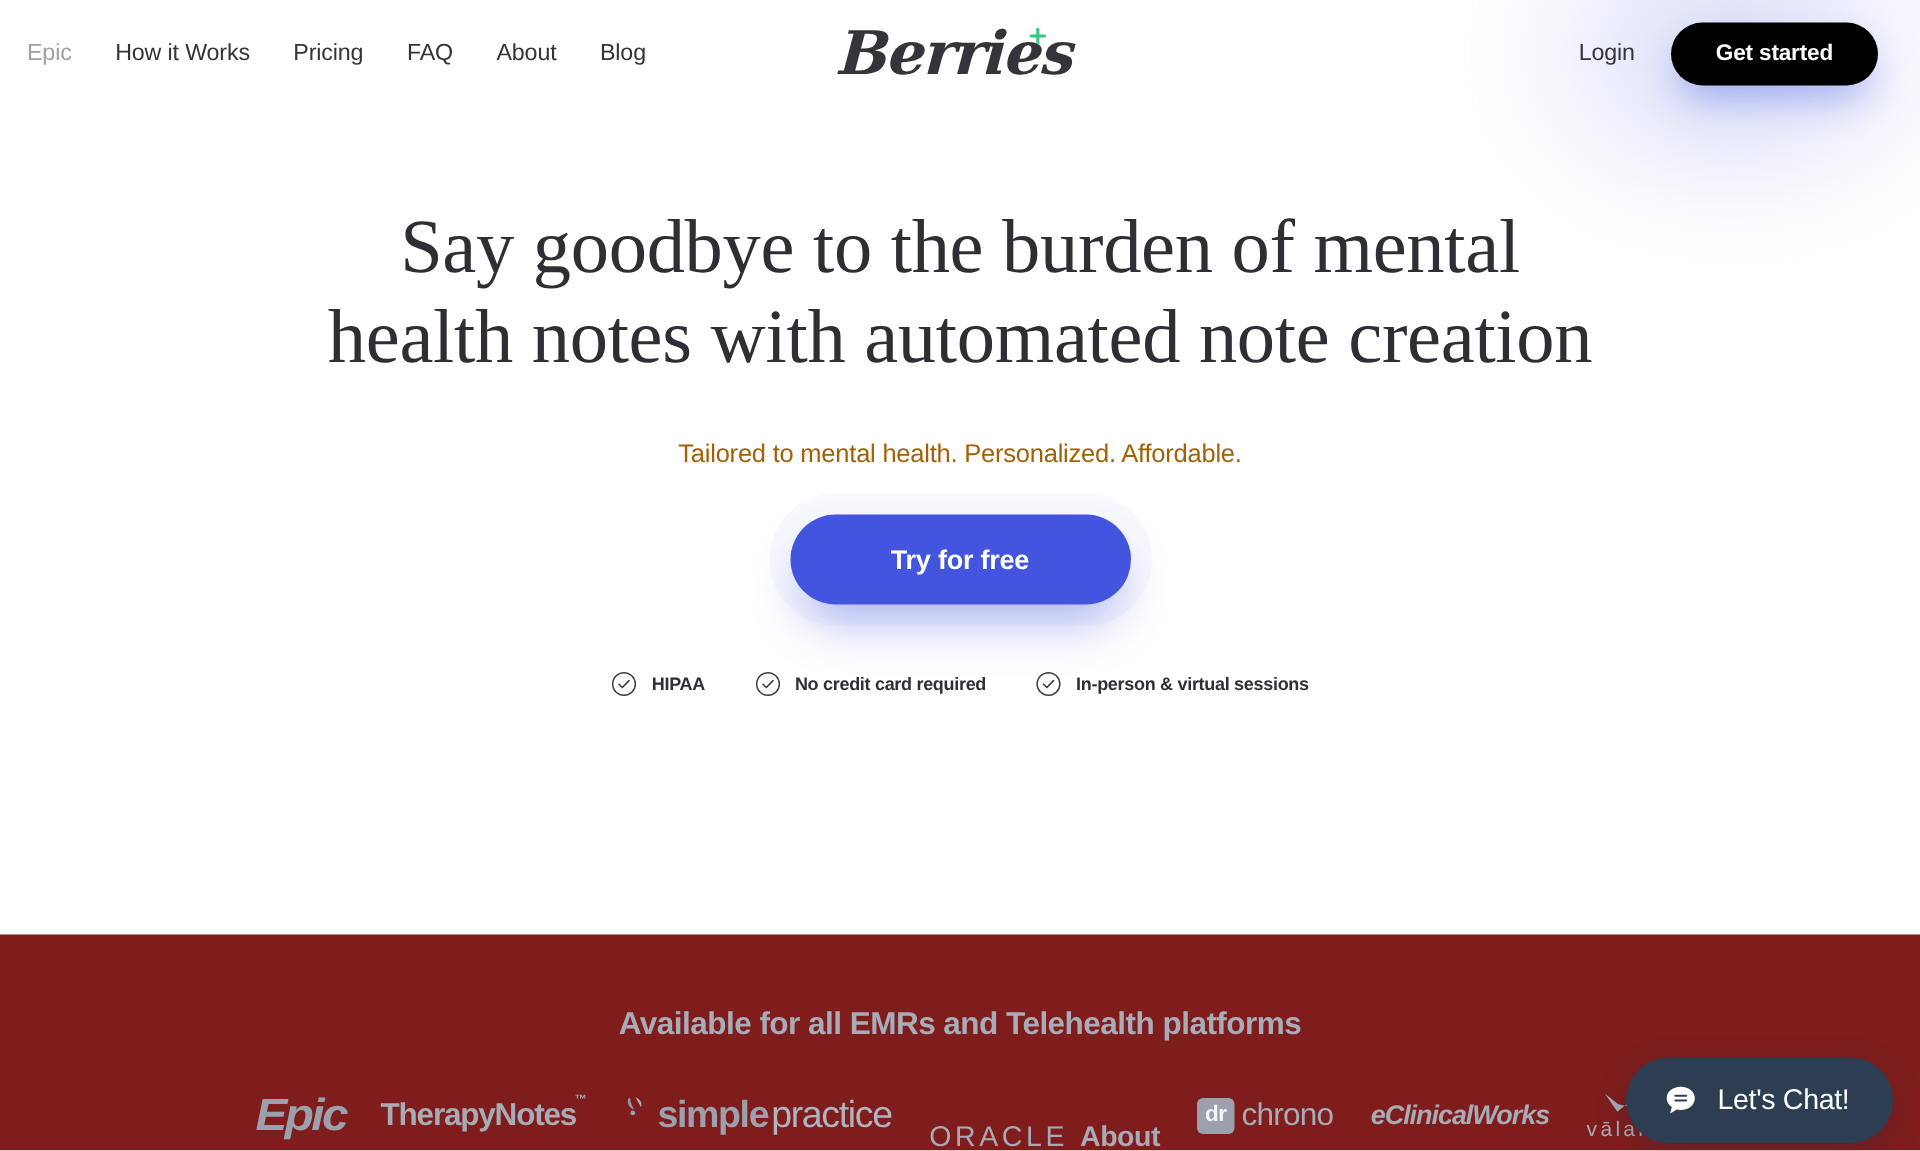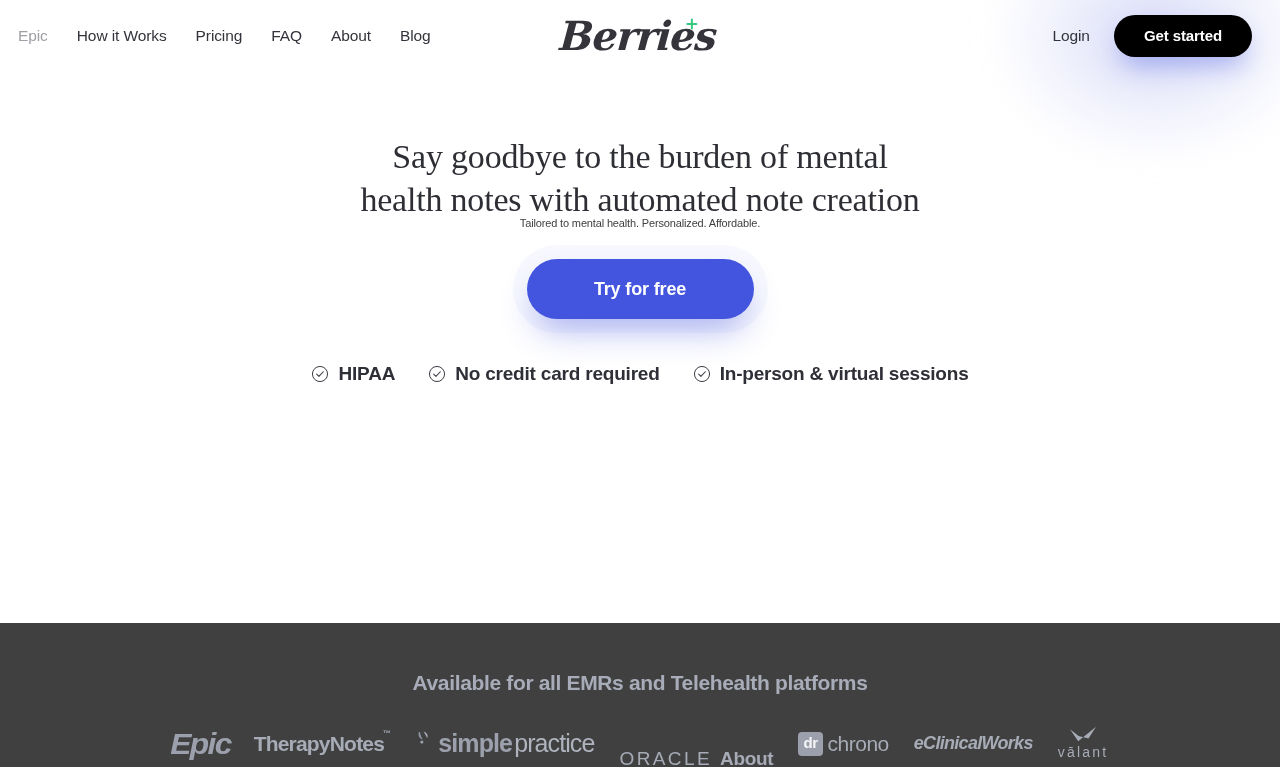--- a/index.html
+++ b/index.html
@@ -163,31 +163,32 @@
   .hero-content {
     position: relative;
     z-index: 4;
     text-align: center;
     padding-top: 68px;
   }
 
   .headline {
     font-family: "Liberation Serif", serif;
     font-weight: 400;
-    font-size: 34px;
+    font-size: 51px;
     line-height: 1.0;
     color: #2e2f35;
     letter-spacing: -0.2px;
   }
   .headline .hl-line { display: block; }
   .headline .hl-line + .hl-line { margin-top: 9px; }
 
   .subhead {
-    font-size: 11px;
-    color: #404040;
+    margin-top: 42px;
+    font-size: 17px;
+    color: #a16207;
     letter-spacing: -0.15px;
   }
 
   .cta-zone {
     margin-top: 30px;
     display: flex;
     justify-content: center;
   }
 
   .btn-try {
@@ -220,33 +221,33 @@
     align-items: center;
     gap: 9px;
   }
   .feature-icon {
     width: 18px;
     height: 18px;
     flex: 0 0 18px;
     display: block;
   }
   .feature-label {
-    font-size: 19px;
+    font-size: 12px;
     font-weight: 700;
     color: #2f3037;
     letter-spacing: -0.2px;
     white-space: nowrap;
   }
 
   
   .emr {
     position: relative;
     width: 1280px;
     height: 144px;
-    background: #404040;
+    background: #7f1d1d;
     overflow: hidden;
   }
   .emr-title {
     text-align: center;
     padding-top: 48px;
     font-size: 21px;
     font-weight: 700;
     color: #a7acb8;
     letter-spacing: -0.35px;
   }
@@ -483,14 +484,22 @@
       <div class="brand-valant">
         <svg class="valant-check" viewBox="0 0 30 17">
           <path d="M2 3.2 L10.2 15.2 L28 0.8 L20.5 12.5 L10.6 10.0 Z" fill="#a6abb6"></path>
         </svg>
         <span class="valant-word">vālant</span>
       </div>
 
     </div>
   </section>
 
+  <div class="chat-widget">
+    <svg class="chat-icon" viewBox="0 0 24 24">
+      <path d="M12 2.6 C6.2 2.6 2.2 6.2 2.2 10.6 C2.2 13.1 3.6 15.3 5.8 16.7 L4.6 21.2 L9.3 18.4 C10.2 18.6 11.1 18.7 12 18.7 C17.8 18.7 21.8 15.1 21.8 10.6 C21.8 6.2 17.8 2.6 12 2.6 Z" fill="#ffffff"></path>
+      <rect x="7.5" y="8.1" width="9" height="1.5" rx="0.75" fill="#2d3e52"></rect>
+      <rect x="7.5" y="11.4" width="9" height="1.5" rx="0.75" fill="#2d3e52"></rect>
+    </svg>
+    <span class="chat-label">Let's Chat!</span>
+  </div>
 
 </div>
 
 </body></html>

